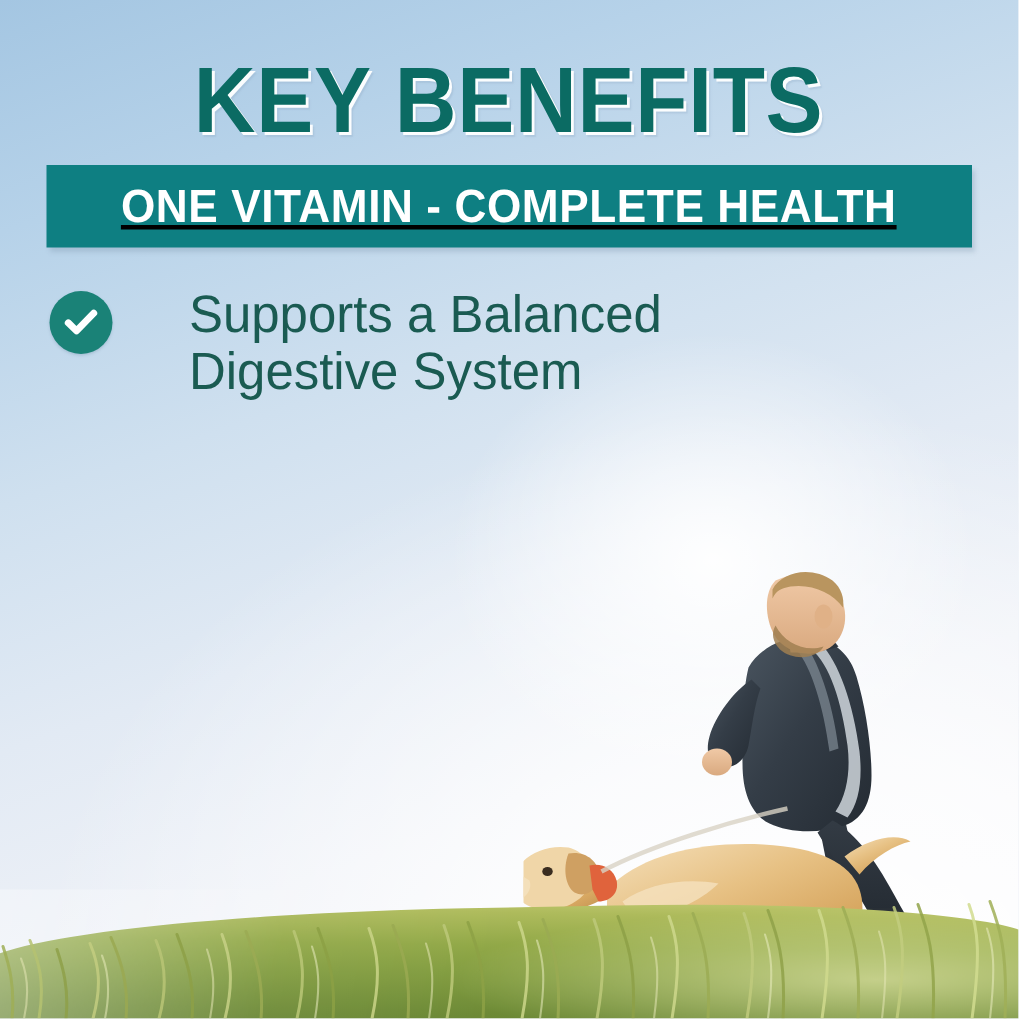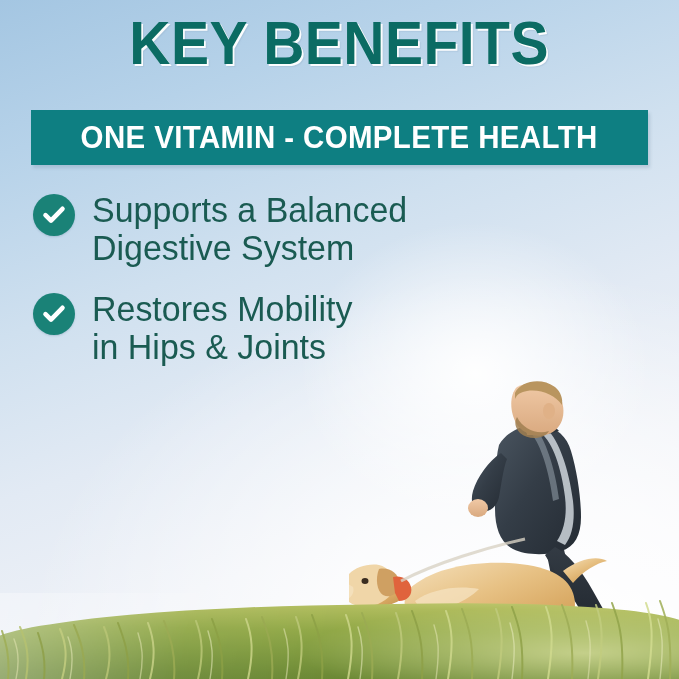--- a/index.html
+++ b/index.html
@@ -16,44 +16,44 @@
     position:absolute;inset:0;
     background:
       radial-gradient(120% 90% at 78% 96%, rgba(255,255,255,0.98) 0%, rgba(255,255,255,0.75) 26%, rgba(255,255,255,0) 62%),
       linear-gradient(161deg,#a4c6e2 0%, #b6d2e9 17%, #cfe0ef 37%, #e2eaf4 55%, #eef1f7 72%, #f5f5f9 88%, #fafafd 100%);
   }
   .bg-glow{
     position:absolute;right:-6%;top:24%;width:72%;height:62%;
     background:radial-gradient(closest-side, rgba(255,255,255,0.95), rgba(255,255,255,0) 72%);
   }
   
-  .title-wrap{position:absolute;left:0;right:0;top:12px;text-align:center;}
+  .title-wrap{position:absolute;left:0;right:0;top:37px;text-align:center;}
   .title{
     display:inline-block;
     font-family:"Liberation Sans Narrow","Liberation Sans",sans-serif;
     font-weight:bold;font-size:62px;line-height:62px;
     letter-spacing:0.5px;color:#0b6b63;
     transform:scaleX(0.92);transform-origin:center;
     text-shadow:2px 2px 0 rgba(255,255,255,0.95), 3px 3px 1px rgba(150,175,200,0.35);
   }
   
   .banner{
     position:absolute;left:31px;top:110px;width:617px;height:55px;
     background:#0e7f82;box-shadow:2px 3px 3px rgba(120,145,170,0.30);
-    display:flex;align-items:center;justify-content:center;
+    display:flex;align-items:center;justify-content:center;text-decoration:underline;
   }
   .banner-text{
     font-family:"Liberation Sans Narrow","Liberation Sans",sans-serif;
     font-weight:bold;font-size:31px;line-height:31px;color:#ffffff;
     letter-spacing:0.4px;transform:scaleX(0.95);transform-origin:center;
     white-space:nowrap;
   }
   
   .benefits{position:absolute;left:33px;top:190px;width:430px;}
-  .benefit{position:relative;display:flex;align-items:flex-start;margin-bottom:22px;}
+  .benefit{position:relative;display:flex;align-items:flex-start;margin-bottom:22px;gap:34px;}
   .check{
     flex:0 0 auto;width:42px;height:42px;border-radius:50%;
     background:#1a8277;margin-top:4px;margin-right:17px;
     box-shadow:0 1px 2px rgba(110,140,165,0.35);
     display:flex;align-items:center;justify-content:center;
   }
   .check svg{display:block;}
   .benefit-text{
     font-family:"Liberation Sans Narrow","Liberation Sans",sans-serif;
     font-size:35px;line-height:38px;color:#1a5b52;font-weight:normal;
@@ -261,25 +261,16 @@
         <svg width="26" height="26" viewBox="0 0 26 26" xmlns="http://www.w3.org/2000/svg">
           <path d="M4.5 13.2 L10 18.6 L21.5 6.8" stroke="#ffffff" stroke-width="4.6" fill="none" stroke-linecap="round" stroke-linejoin="round"></path>
         </svg>
       </span>
       <span class="benefit-text">Supports a Balanced
 Digestive System</span>
     </div>
 
 
 
-    <div class="benefit">
-      <span class="check">
-        <svg width="26" height="26" viewBox="0 0 26 26" xmlns="http://www.w3.org/2000/svg">
-          <path d="M4.5 13.2 L10 18.6 L21.5 6.8" stroke="#ffffff" stroke-width="4.6" fill="none" stroke-linecap="round" stroke-linejoin="round"></path>
-        </svg>
-      </span>
-      <span class="benefit-text">Restores Mobility
-in Hips &amp; Joints</span>
-    </div>
 
   </div>
 
 </div>
 
 </body></html>

